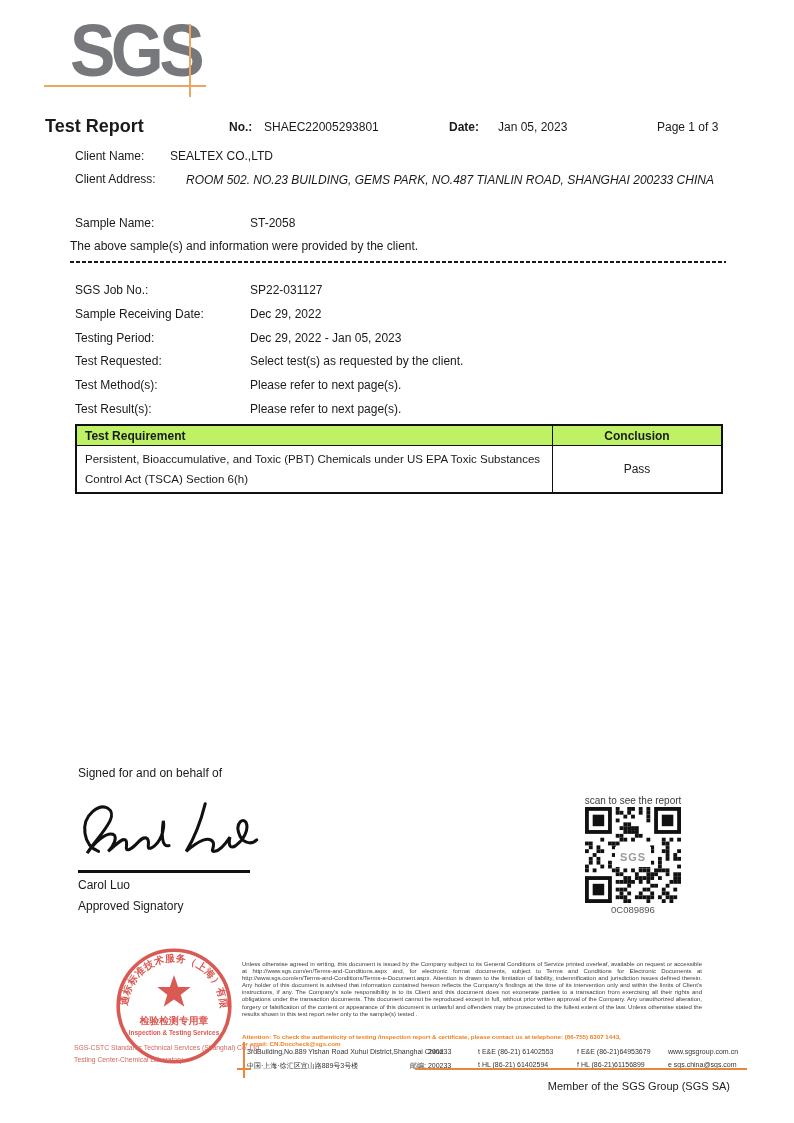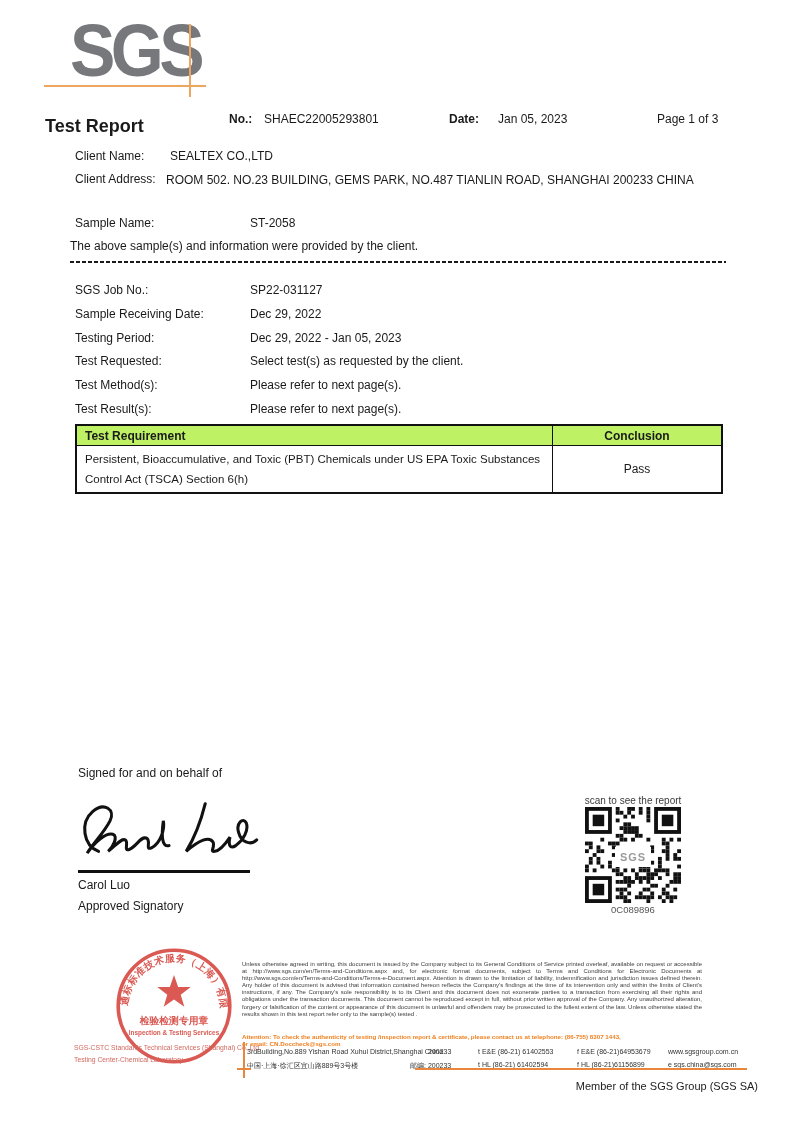--- a/index.html
+++ b/index.html
@@ -12,34 +12,34 @@
   .nowrap{white-space:nowrap;}
 
   
   .logo-text{left:70px; top:14px; font-size:74px; font-weight:bold; color:#77787B;
     letter-spacing:-5px; line-height:1; transform:scaleX(.92); transform-origin:left top;}
   .logo-hline{left:44px; top:85px; width:162px; height:2px; background:#EDA55F;}
   .logo-vline{left:189px; top:24px; width:2px; height:73px; background:#EDA55F;}
 
   
   .title{left:45px; top:116px; font-size:18px; font-weight:bold;}
-  .hdr{font-size:12px; top:112px;}
+  .hdr{font-size:12px; top:120px;}
   .no-label{left:229px; font-weight:bold;}
   .no-value{left:264px;}
   .date-label{left:449px; font-weight:bold;}
   .date-value{left:498px;}
   .page-num{left:657px;text-align:right;}
 
   .lbl{font-size:12px;}
   .val{font-size:12px;}
 
   .client-name-l{left:75px; top:149px;}
   .client-name-v{left:170px; top:149px;}
   .client-addr-l{left:75px; top:172px;}
-  .client-addr-v{left:166px; top:172px; width:572px; line-height:17px;}
+  .client-addr-v{left:186px; top:172px; width:572px; line-height:17px;font-style:italic;}
 
   .sample-name-l{left:75px; top:216px;}
   .sample-name-v{left:250px; top:216px;}
   .sample-note{left:70px; top:239px;}
   .dashline{left:70px; top:261px; width:656px; height:1.5px;
     background:repeating-linear-gradient(90deg,#1a1a1a 0,#1a1a1a 4px,transparent 4px,transparent 6px);}
 
   .details{left:75px; top:283px; width:600px;}
   .drow{height:23.8px; font-size:12px;}
   .drow .dl{display:inline-block; width:175px;}
@@ -78,21 +78,21 @@
   .attn2{left:242px; top:1040px;}
 
   .addr{font-size:7px; color:#333;}
   .a-r1{top:1048px;} .a-r2{top:1061px;}
   .a-addr{left:247px;} .a-zip1{left:428px;} .a-zip2{left:410px;}
   .a-tel{left:478px;} .a-fax{left:577px;} .a-net{left:668px;}
 
   .vbar{left:243px; top:1042px; width:1.5px; height:36px; background:#E8873C;}
   .vtick{left:237px; top:1068px; width:14px; height:1.5px; background:#E8873C;}
   .footer-hline{left:415px; top:1068px; width:332px; height:2px; background:#E8873C;}
-  .member{right:36px; top:1080px; font-size:11px; color:#222;}
+  .member{right:64px; top:1080px; font-size:11px; color:#222;}
 </style>
 </head>
 <body>
 
 <div class="page">
 
   <div class="abs logo-text">SGS</div>
   <div class="abs logo-hline"></div>
   <div class="abs logo-vline"></div>
 

